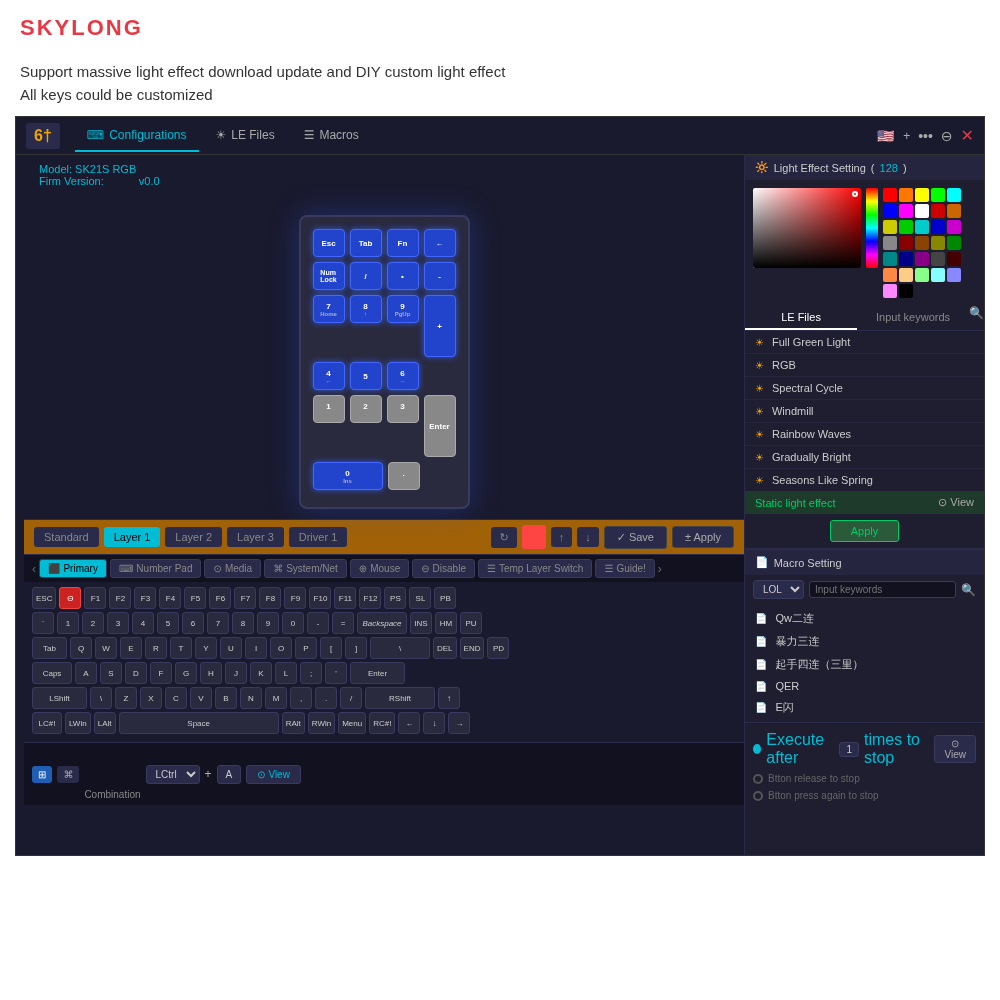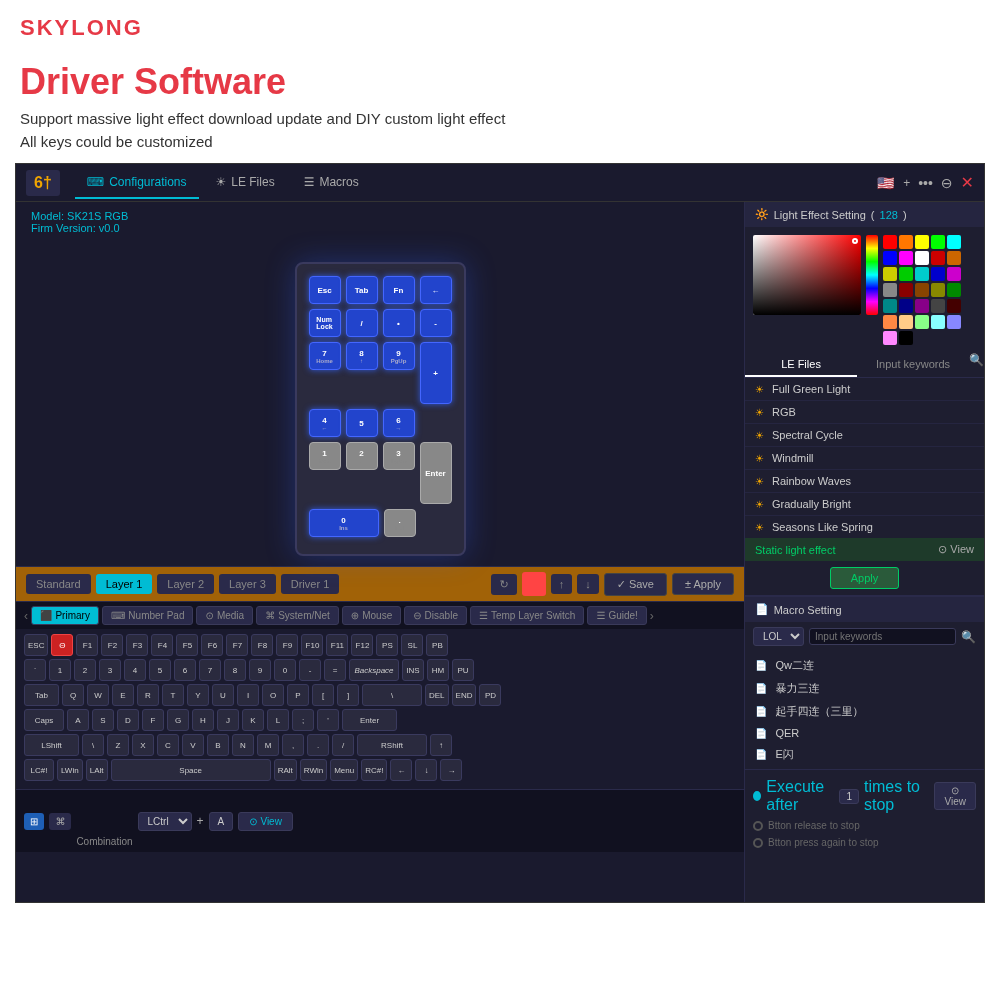--- a/index.html
+++ b/index.html
@@ -27,21 +27,21 @@
     .nav-right { display: flex; align-items: center; gap: 8px; }
     .nav-flag { font-size: 14px; }
     .nav-dot-menu { color: #aaa; font-size: 14px; }
     .nav-minus { color: #aaa; font-size: 14px; }
     .nav-close { color: #e63946; font-size: 16px; }
 
     
     .main-content { display: flex; height: calc(100% - 38px); }
 
     
-    .left-panel { flex: 1; position: relative; background: #1a1a2e; overflow: hidden; }
+    .left-panel { flex: 1; position: relative; background: #1a1a2e; overflow: hidden; padding-left: 8px; }
     .model-info { padding: 8px 15px; font-size: 11px; color: #aaa; }
     .model-info span { color: #00bcd4; }
 
     
     .numpad-area { display: flex; justify-content: center; align-items: center; padding: 20px 0 10px; }
     .numpad-container { background: #2a2a3e; border: 2px solid #3a3a5e; border-radius: 8px; padding: 12px; position: relative; box-shadow: 0 0 30px rgba(50,100,255,0.3); }
     .numpad-row { display: flex; gap: 5px; margin-bottom: 5px; }
     .key { background: #e8e8f0; border-radius: 4px; display: flex; flex-direction: column; align-items: center; justify-content: center; font-size: 8px; color: #222; font-weight: 600; cursor: pointer; border: 1px solid #ccc; position: relative; }
     .key.blue-lit { background: #2244cc; color: #fff; border-color: #4466ff; box-shadow: 0 0 6px rgba(50,100,255,0.8); }
     .key.gray-lit { background: #888; color: #fff; border-color: #aaa; }
@@ -167,21 +167,20 @@
 </head>
 <body>
 
 <div class="header">
   <div class="brand-logo">
     <span>SKYLO</span><span>NG</span>
   </div>
 </div>
 
 <div class="title-section">
-  <div class="main-title">Driver Software</div>
   <div class="subtitle">Support massive light effect download update and DIY custom light effect</div>
   <div class="subtitle">All keys could be customized</div>
 </div>
 
 <div class="app-window">
 
   <div class="app-nav">
     <div class="app-logo">
       <span class="app-logo-icon">6†</span>
     </div>
@@ -209,21 +208,21 @@
   </div>
 
   <div class="main-content">
 
     <div class="left-panel">
       <div class="model-info">
         <span>Model:</span>
         <span style="color:#00bcd4;">SK21S RGB</span>
         <br>
         <span>Firm Version:</span>
-        <span style="color:#00bcd4;">v0.0</span>
+        <span style="color:#00bcd4;margin-left:32px;">v0.0</span>
       </div>
 
       <div class="numpad-area">
         <div class="numpad-container">
 
           <div class="numpad-row">
             <div class="key small blue-lit">
                 <span>Esc</span>
               </div>
             <div class="key small blue-lit">

